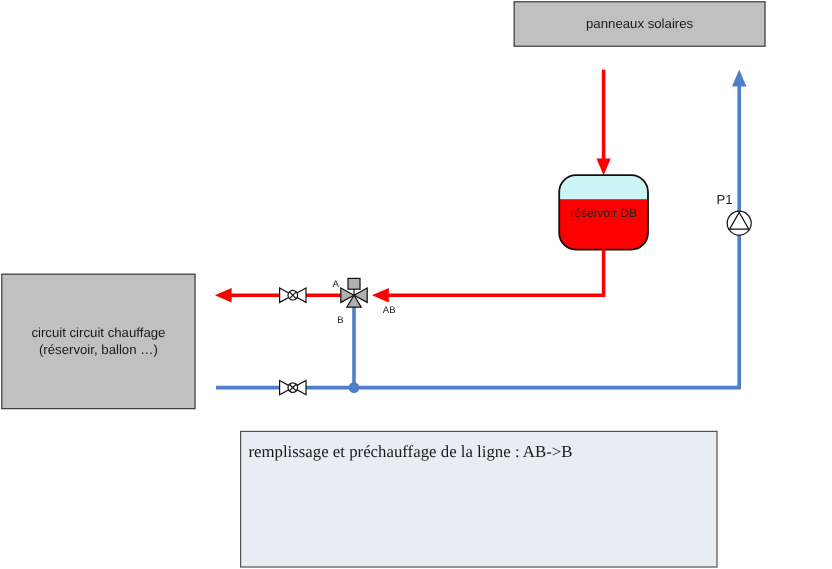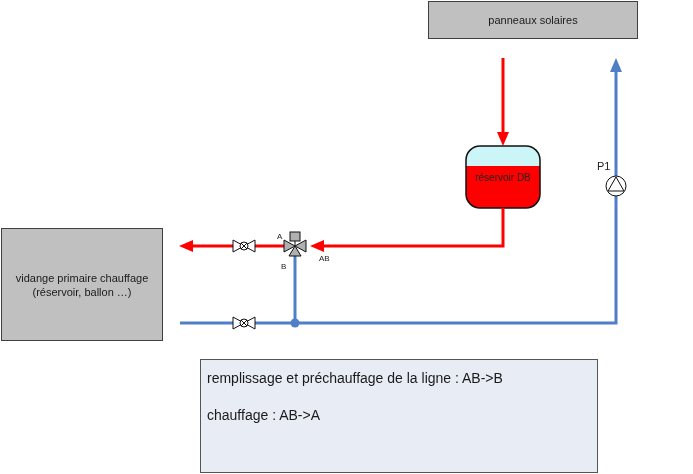--- a/index.html
+++ b/index.html
@@ -6,21 +6,21 @@
   body { width: 693px; height: 474px; position: relative; overflow: hidden;
          font-family: "Liberation Sans", sans-serif; }
   .abs { position: absolute; }
   .box { position: absolute; box-sizing: border-box; border: 1px solid #404040;
          display: flex; align-items: center; justify-content: center; text-align: center;
          color: #1a1a1a; }
   #panels { left: 428px; top: 1px; width: 210px; height: 38px; background: #c0c0c0; font-size: 11px; }
   #circuit { left: 1px; top: 228px; width: 162px; height: 113px; background: #c0c0c0; font-size: 11px; line-height: 14px; }
   #legend { left: 200px; top: 359px; width: 398px; height: 114px; background: #e8edf5; border-color: #555;
             display: block; text-align: left; font-size: 14px; }
-  #legend .line { position: absolute; left: 6px; }
+  #legend .line { position: absolute; left: 6px; font-family: Liberation Serif, serif; }
   svg text { font-family: "Liberation Sans", sans-serif; }
 </style>
 </head>
 <body>
 
 <svg class="abs" style="left:0;top:0" width="693" height="474">
 
   <line x1="503" y1="58" x2="503" y2="136" stroke="#ff0000" stroke-width="3"></line>
   <polygon points="497,132 509,132 503,146" fill="#ff0000"></polygon>
 
@@ -83,21 +83,20 @@
   </g>
   <text x="597" y="170" font-size="11" fill="#222">P1</text>
 </svg>
 
 <div id="panels" class="box">
   <span>panneaux solaires</span>
 </div>
 
 <div id="circuit" class="box">
   <div>
-    <div>vidange primaire chauffage</div>
+    <div>circuit circuit chauffage</div>
     <div>(réservoir, ballon …)</div>
   </div>
 </div>
 
 <div id="legend" class="box">
   <div class="line" style="top:10px">remplissage et préchauffage de la ligne : AB-&gt;B</div>
-  <div class="line" style="top:47px">chauffage : AB-&gt;A</div>
 </div>
 
 </body></html>

